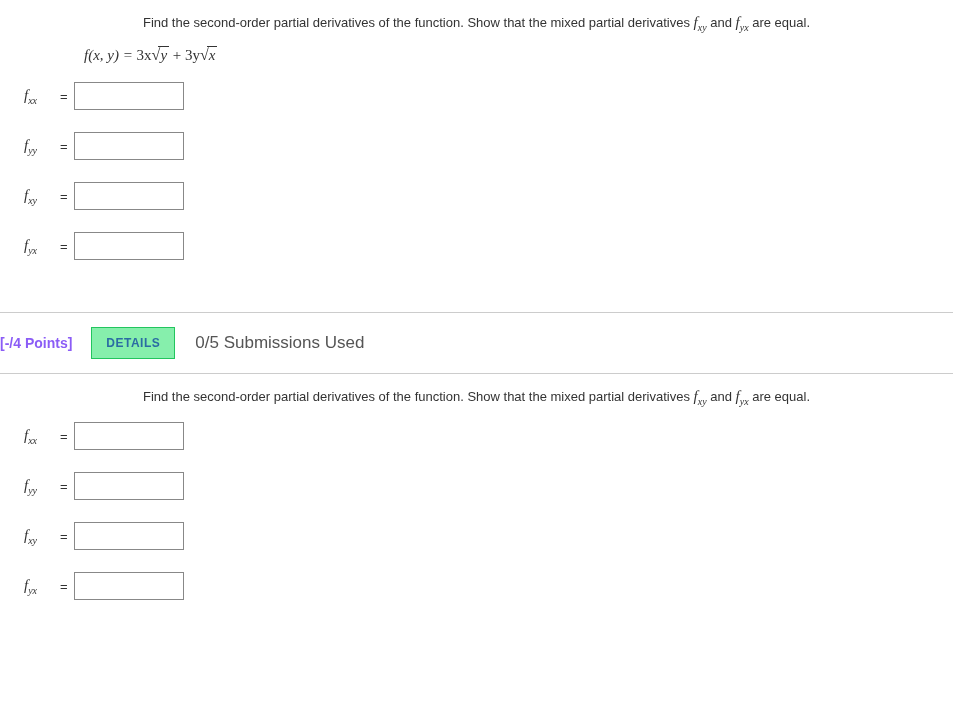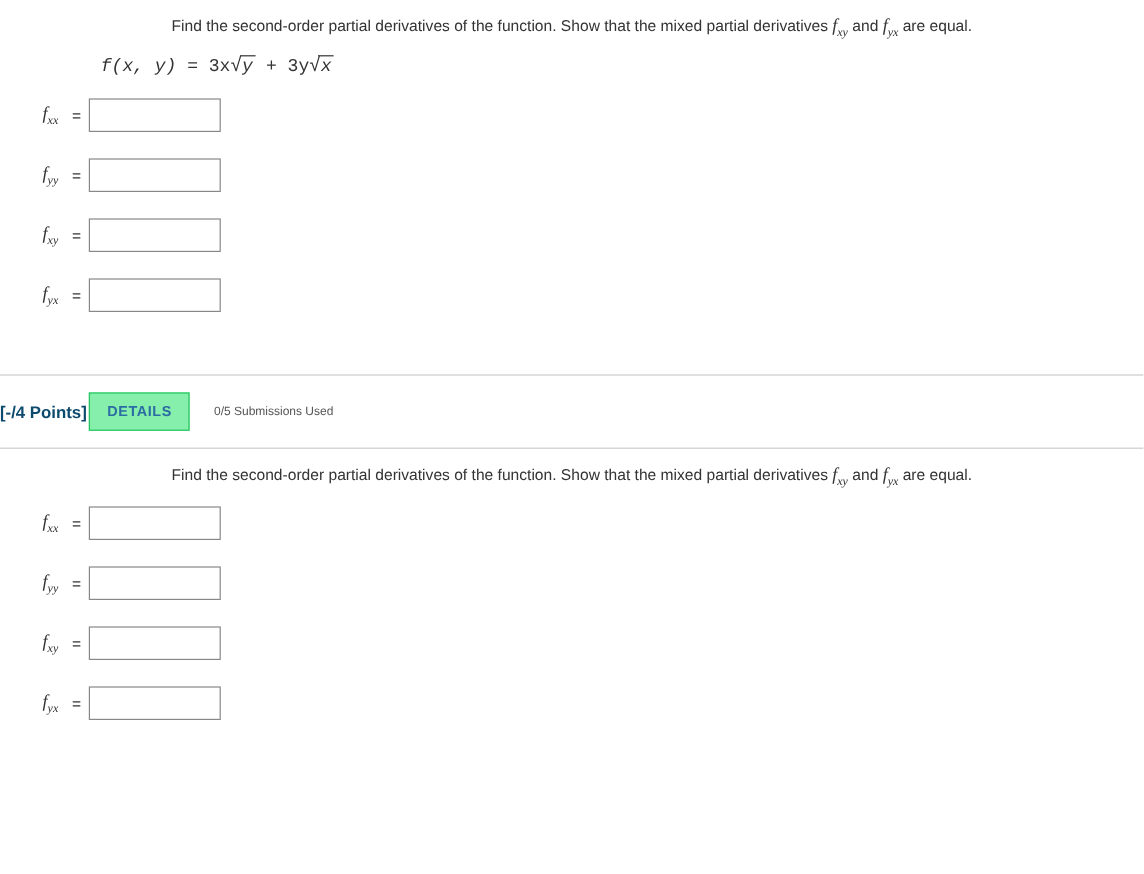--- a/index.html
+++ b/index.html
@@ -15,41 +15,41 @@
     padding: 10px 12px 30px 12px;
   }
   .prompt {
     margin-bottom: 6px;
     line-height: 1.6;
     text-align: center;
   }
   .prompt i { font-style: italic; font-family: 'Times New Roman', serif; font-size: 15px;}
   .sub { vertical-align: sub; font-size: 10px; font-style: italic; font-family: 'Times New Roman', serif;}
   .mathline {
-    font-family: Liberation Mono, monospace;
+    font-family: Liberation Serif, serif;
     font-style: italic;
     font-size: 15px;
     margin: 10px 0 18px 72px;
     white-space: nowrap;
   }
   .mathline .rm { font-style: normal; }
   .answers {
     margin-left: 12px;
   }
   .ans-row {
     display: flex;
     align-items: center;
     margin: 12px 0 22px 0;
   }
   .ans-label {
     font-family: 'Times New Roman', serif;
     font-style: italic;
     font-size: 15px;
     width: 36px;
-    text-align: center;
+    text-align: left;
     white-space: nowrap;
   }
   .eq {
     font-family: Arial, sans-serif;
     font-style: normal;
     font-size: 13px;
     margin: 0 6px 0 0;
   }
   input.ans-input {
     border: 1px solid #888;
@@ -61,38 +61,38 @@
   .divider-block {
     border-top: 1px solid #ccc;
     border-bottom: 1px solid #ccc;
     background: #fff;
     padding: 14px 0 14px 0;
     display: flex;
     align-items: center;
   }
   .points {
     font-weight: bold;
-    color: #0c4a6e;
+    color: #8b5cf6;
     font-size: 14px;
-    margin-right: 2px;
+    margin-right: 19px;
   }
   .details-btn {
     border: 1px solid #22c55e;
     background: #86efac;
     color: #2b6ca3;
     font-size: 12px;
     font-weight: bold;
     padding: 8px 14px;
     letter-spacing: 0.5px;
     cursor: pointer;
     font-family: Verdana, Arial, sans-serif;
   }
   .subinfo {
     color: #555;
-    font-size: 10px;
+    font-size: 17px;
     margin-left: 20px;
   }
   .sqrt {
     display: inline-block;
     position: relative;
   }
   .sqrt .radic {
     font-style: normal;
     font-size: 16px;
   }

